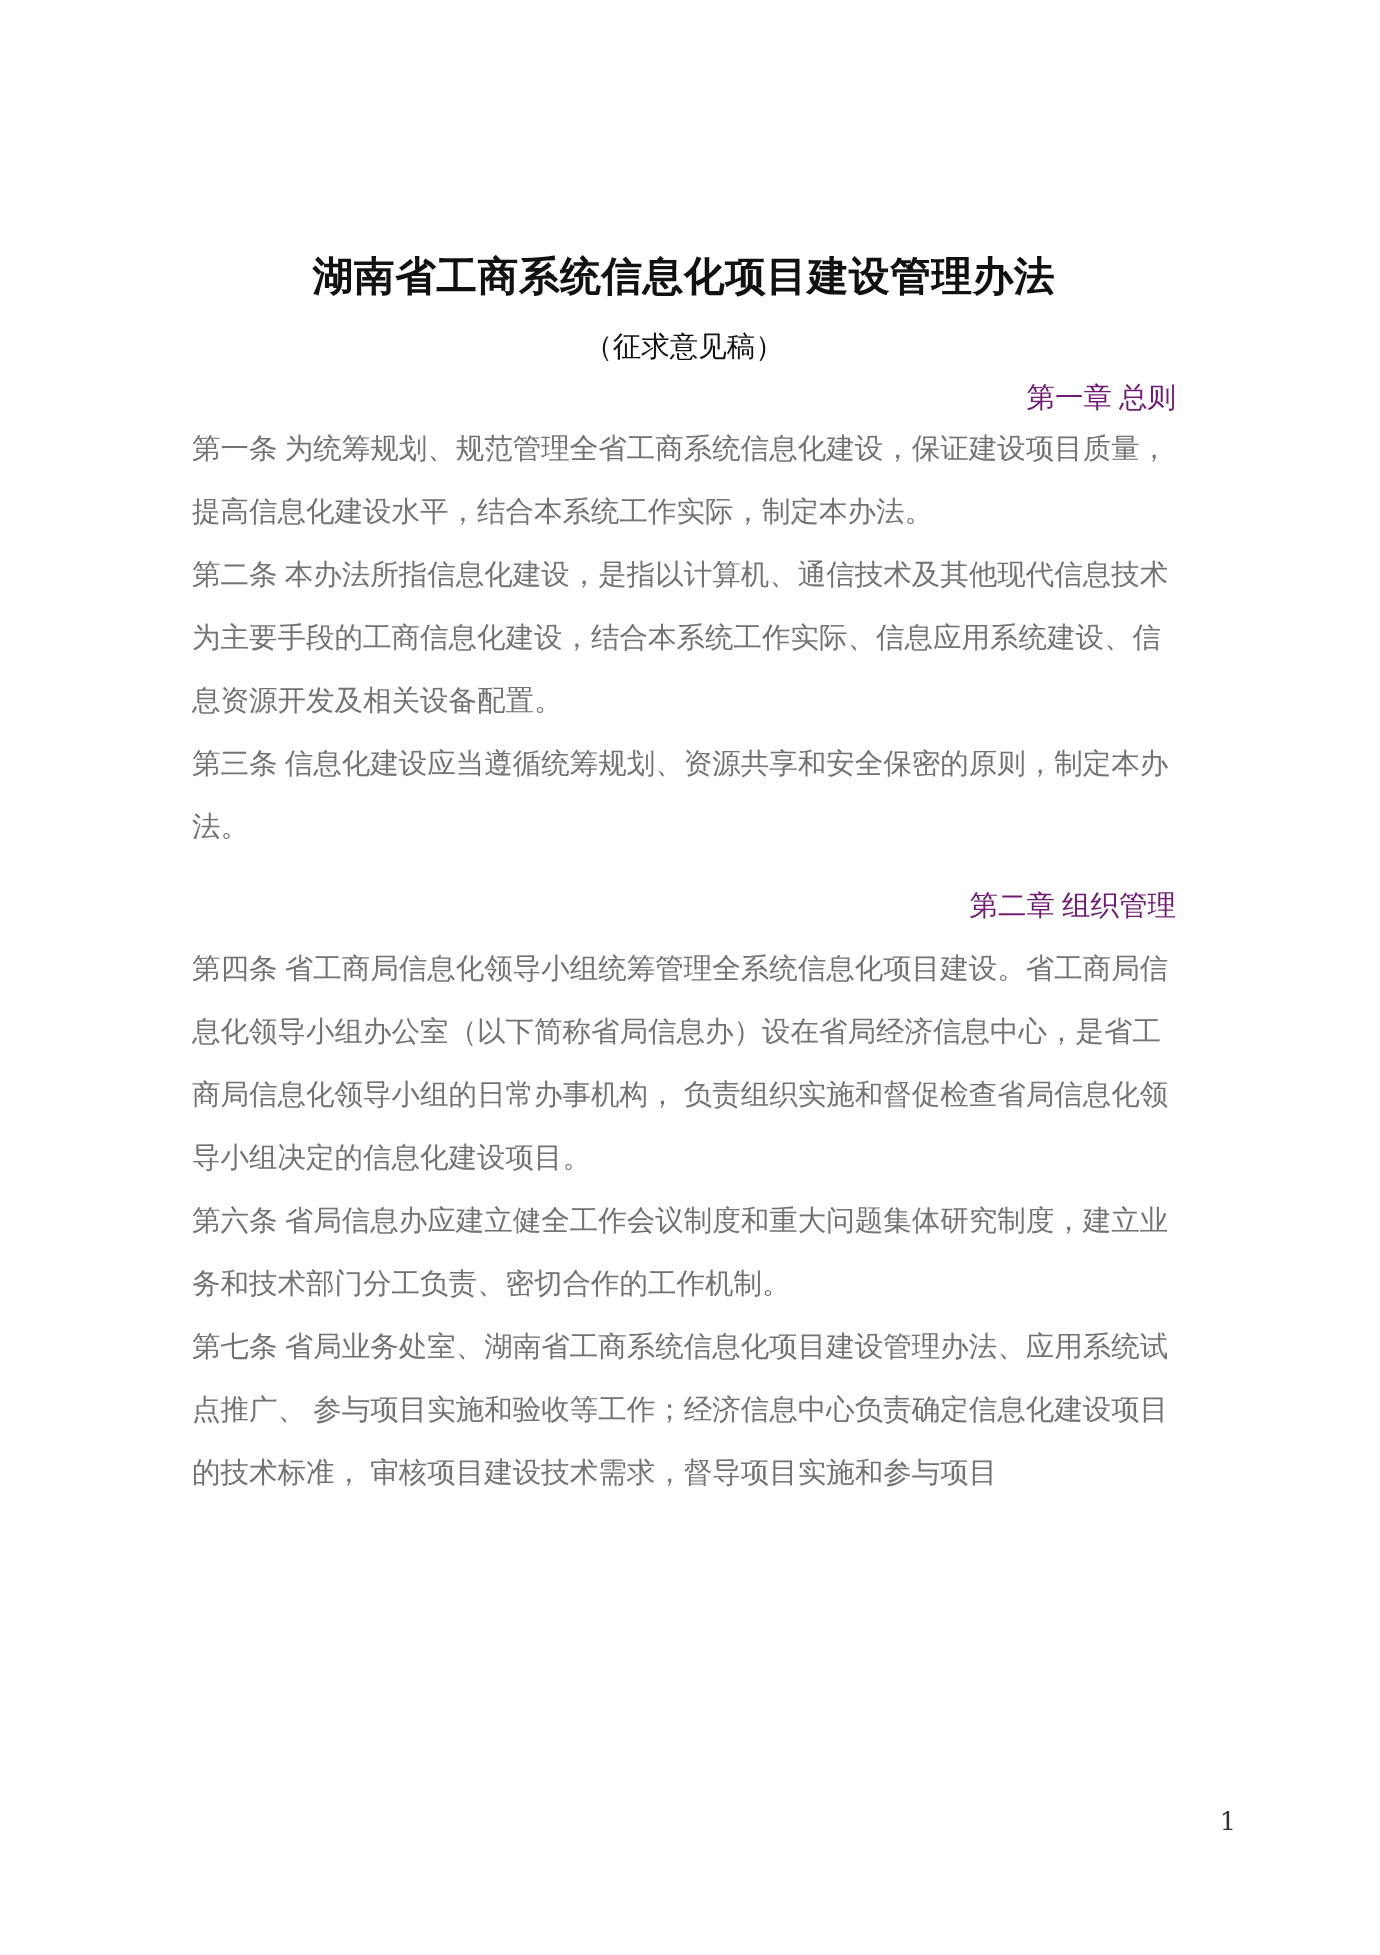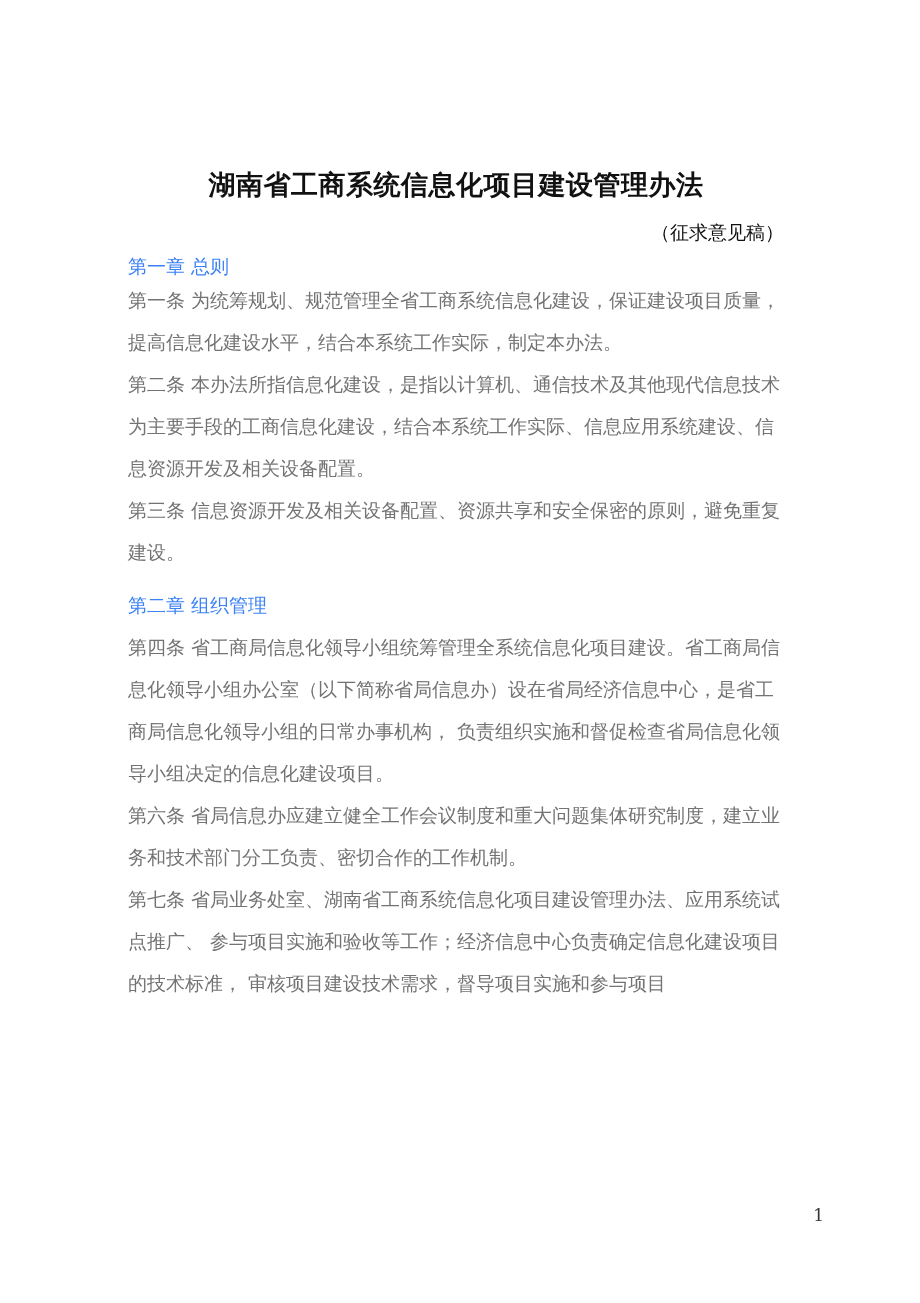--- a/index.html
+++ b/index.html
@@ -17,47 +17,48 @@
     height: 1303px;
     background: #ffffff;
     overflow: hidden;
     box-sizing: border-box;
   }
   .content {
     position: absolute;
     left: 128px;
     top: 0;
     width: 656px;
+    font-family: Liberation Serif, serif;
   }
   .doc-title {
     margin: 0;
     padding-top: 168px;
     text-align: center;
     font-size: 27px;
     font-weight: bold;
     letter-spacing: 0.5px;
     line-height: 1.25;
     color: #111111;
   }
   .doc-subtitle {
     margin: 0;
     padding-top: 18px;
-    text-align: right;
+    text-align: center;
     font-size: 19px;
     font-weight: normal;
     line-height: 1.3;
     color: #111111;
   }
   .chapter-heading {
     margin: 0;
-    text-align: left;
+    text-align: right;
     font-size: 19px;
     font-weight: normal;
     line-height: 1.3;
-    color: #3b82f6;
+    color: #701a75;
   }
   .chapter-heading.ch1 {
     padding-top: 10px;
   }
   .chapter-heading.ch2 {
     padding-top: 20px;
     padding-bottom: 8px;
   }
   .article {
     margin: 0;
@@ -89,21 +90,21 @@
 
     <h1 class="doc-title">湖南省工商系统信息化项目建设管理办法</h1>
 
     <div class="doc-subtitle">（征求意见稿）</div>
 
     <div class="chapter-heading ch1">第一章 总则</div>
 
     <div class="article-block">
       <p class="article">第一条 为统筹规划、规范管理全省工商系统信息化建设，保证建设项目质量，提高信息化建设水平，结合本系统工作实际，制定本办法。</p>
       <p class="article">第二条 本办法所指信息化建设，是指以计算机、通信技术及其他现代信息技术为主要手段的工商信息化建设，结合本系统工作实际、信息应用系统建设、信息资源开发及相关设备配置。</p>
-      <p class="article">第三条 信息资源开发及相关设备配置、资源共享和安全保密的原则，避免重复建设。</p>
+      <p class="article">第三条 信息化建设应当遵循统筹规划、资源共享和安全保密的原则，制定本办法。</p>
     </div>
 
     <div class="chapter-heading ch2">第二章 组织管理</div>
 
     <div class="article-block">
       <p class="article">第四条 省工商局信息化领导小组统筹管理全系统信息化项目建设。省工商局信息化领导小组办公室（以下简称省局信息办）设在省局经济信息中心，是省工商局信息化领导小组的日常办事机构， 负责组织实施和督促检查省局信息化领导小组决定的信息化建设项目。</p>
       <p class="article">第六条 省局信息办应建立健全工作会议制度和重大问题集体研究制度，建立业务和技术部门分工负责、密切合作的工作机制。</p>
       <p class="article">第七条 省局业务处室、湖南省工商系统信息化项目建设管理办法、应用系统试点推广、 参与项目实施和验收等工作；经济信息中心负责确定信息化建设项目的技术标准， 审核项目建设技术需求，督导项目实施和参与项目</p>
     </div>
 

